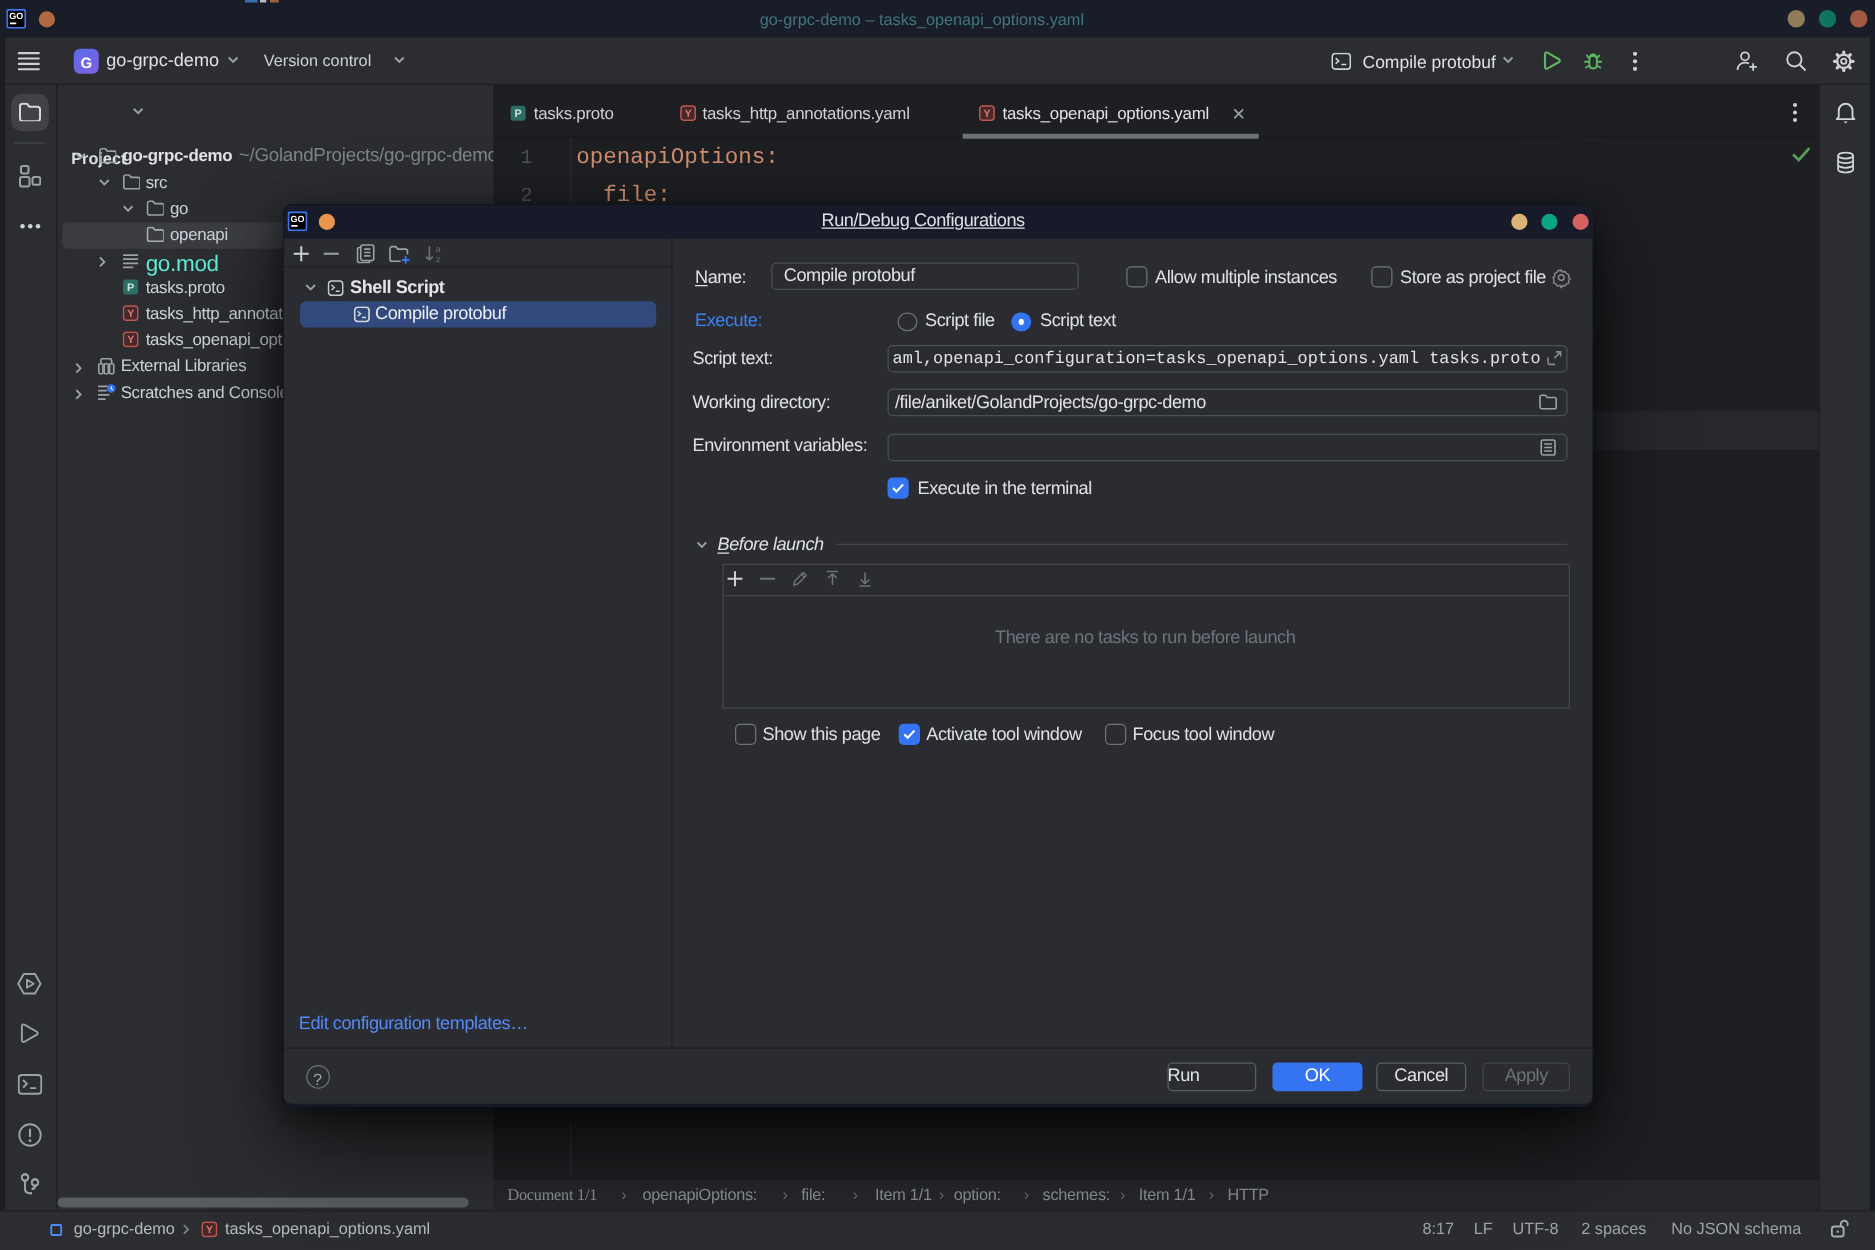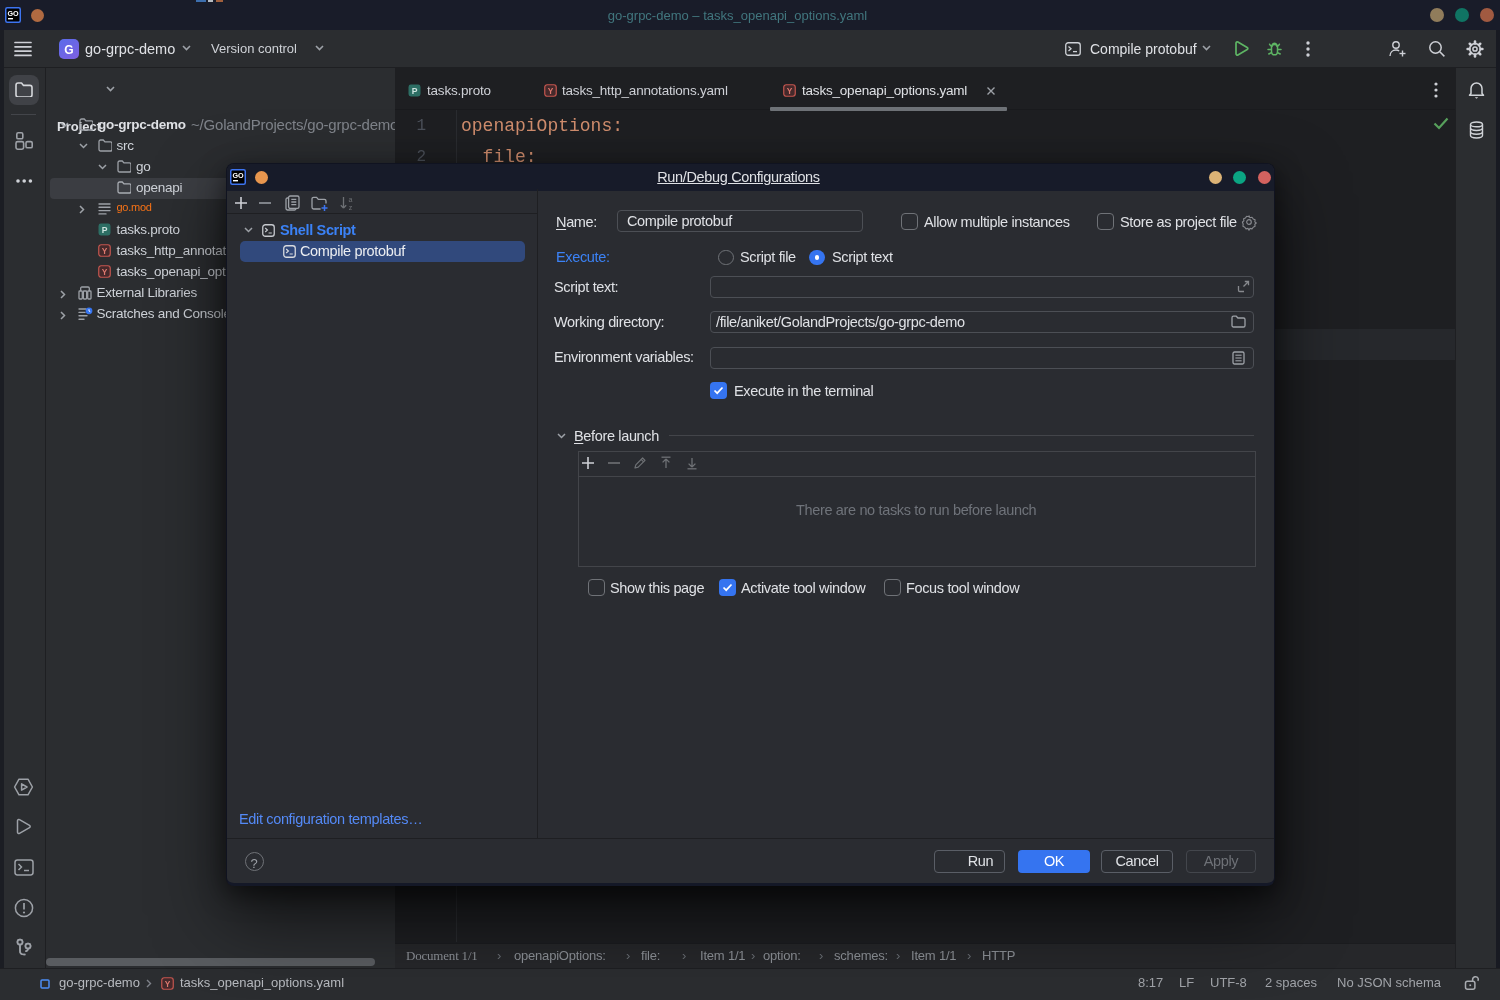--- a/index.html
+++ b/index.html
@@ -197,21 +197,21 @@
         <path d="M1 1l3.5 3.5L1 8" fill="none" stroke="#9da1a7" stroke-width="1.5"></path>
       </svg>
     <svg class="abs" style="left:98px;top:203px;" width="13" height="12" viewBox="0 0 13 12">
         <g stroke="#9da1a7" stroke-width="1.4" stroke-linecap="round">
           <line x1="1" y1="1" x2="12" y2="1"></line>
           <line x1="1" y1="4.3" x2="12" y2="4.3"></line>
           <line x1="1" y1="7.6" x2="12" y2="7.6"></line>
           <line x1="1" y1="10.9" x2="8" y2="10.9"></line>
         </g>
       </svg>
-    <div class="txt" style="left:116.5px;top:201px;font-size:11px;letter-spacing:-0.25px;color:#f97316;">go.mod</div>
+    <div class="txt" style="left:116.5px;top:201px;font-size:18px;letter-spacing:-0.25px;color:#5eead4;">go.mod</div>
 
     <svg class="abs" style="left:98px;top:223px;" width="13" height="13" viewBox="0 0 13 13">
         <rect x="0.5" y="0.5" width="12" height="12" rx="2.4" fill="#2d6e64"></rect>
         <text x="6.5" y="9.6" font-size="8.6" font-weight="bold" fill="#cfe3df" text-anchor="middle" font-family="Liberation Sans">P</text>
       </svg>
     <div class="txt" style="left:116.5px;top:222px;font-size:13.5px;letter-spacing:-0.25px;color:#ced2d8;">tasks.proto</div>
 
     <svg class="abs" style="left:98px;top:244px;" width="13" height="13" viewBox="0 0 13 13">
         <rect x="0.75" y="0.75" width="11.5" height="11.5" rx="2.4" fill="#45292b" stroke="#c4564f" stroke-width="1.2"></rect>
         <text x="6.5" y="9.6" font-size="8.4" font-weight="bold" fill="#e07a70" text-anchor="middle" font-family="Liberation Sans">Y</text>
@@ -411,21 +411,21 @@
     <div class="abs" style="left:0;top:49px;width:311px;height:1px;background:#1e1f22;"></div>
 
     <svg class="abs" style="left:17px;top:63px;" width="9" height="6" viewBox="0 0 9 6">
         <path d="M1 1l3.5 3.5L8 1" fill="none" stroke="#9da1a7" stroke-width="1.5"></path>
       </svg>
     <svg class="abs" style="left:35px;top:60px;" width="13" height="13" viewBox="0 0 13 13">
       <rect x="0.75" y="0.75" width="11.5" height="11.5" rx="2.6" fill="none" stroke="#c6c9ce" stroke-width="1.3"></rect>
       <path d="M3.2 4l2.2 2-2.2 2" fill="none" stroke="#c6c9ce" stroke-width="1.2"></path>
       <line x1="6.6" y1="9" x2="9.8" y2="9" stroke="#c6c9ce" stroke-width="1.2"></line>
     </svg>
-    <div class="txt" style="left:53px;top:58px;font-size:14.5px;letter-spacing:-0.35px;font-weight:bold;color:#3b82f6;">Shell Script</div>
+    <div class="txt" style="left:53px;top:58px;font-size:14.5px;letter-spacing:-0.35px;font-weight:bold;color:#e5e5e5;">Shell Script</div>
     <div class="abs" style="left:13px;top:77px;width:285px;height:21px;background:#31497c;border-radius:5px;"></div>
     <svg class="abs" style="left:56px;top:81px;" width="13" height="13" viewBox="0 0 13 13">
       <rect x="0.75" y="0.75" width="11.5" height="11.5" rx="2.6" fill="none" stroke="#d8dade" stroke-width="1.3"></rect>
       <path d="M3.2 4l2.2 2-2.2 2" fill="none" stroke="#d8dade" stroke-width="1.2"></path>
       <line x1="6.6" y1="9" x2="9.8" y2="9" stroke="#d8dade" stroke-width="1.2"></line>
     </svg>
     <div class="txt" style="left:73px;top:79px;font-size:14.5px;letter-spacing:-0.35px;color:#eceef1;">Compile protobuf</div>
     <div class="txt" style="left:12px;top:647px;font-size:14.5px;letter-spacing:-0.35px;color:#548af7;">Edit configuration templates…</div>
 
     <div class="txt" style="left:329px;top:50px;font-size:14.5px;letter-spacing:-0.35px;color:#dfe1e5;"><u style="text-decoration-thickness:1px;text-underline-offset:2px;">N</u>ame:</div>
@@ -442,20 +442,21 @@
 
     <div class="txt" style="left:329px;top:85px;font-size:14.5px;letter-spacing:-0.35px;color:#3b82f6;">Execute:</div>
     <div class="abs" style="left:491px;top:85.5px;width:15.5px;height:15.5px;border:1.5px solid #6f7277;border-radius:50%;"></div>
     <div class="txt" style="left:513px;top:85px;font-size:14.5px;letter-spacing:-0.35px;color:#dfe1e5;">Script file</div>
     <div class="abs" style="left:582px;top:85.5px;width:15.5px;height:15.5px;background:#3574f0;border-radius:50%;"></div>
     <div class="abs" style="left:587.5px;top:91px;width:4.5px;height:4.5px;background:#fff;border-radius:50%;"></div>
     <div class="txt" style="left:605px;top:85px;font-size:14.5px;letter-spacing:-0.35px;color:#dfe1e5;">Script text</div>
 
     <div class="txt" style="left:327px;top:115px;font-size:14.5px;letter-spacing:-0.35px;color:#dfe1e5;">Script text:</div>
     <div class="abs" style="left:483px;top:112px;width:544px;height:22px;border:1px solid #4c4f55;border-radius:4px;"></div>
+    <div class="txt" style="left:487px;top:116px;font-family:'Liberation Mono',monospace;font-size:13.5px;color:#dfe1e5;">aml,openapi_configuration=tasks_openapi_options.yaml tasks.proto</div>
     <svg class="abs" style="left:1010px;top:116px;" width="13" height="13" viewBox="0 0 13 13">
       <g fill="none" stroke="#87898e" stroke-width="1.3">
         <path d="M6.5 6.5L11.5 1.5M7.8 1.5h3.7v3.7"></path>
         <path d="M1.5 6v4.2c0 .7.6 1.3 1.3 1.3H7"></path>
       </g>
     </svg>
 
     <div class="txt" style="left:327px;top:150px;font-size:14.5px;letter-spacing:-0.35px;color:#dfe1e5;">Working directory:</div>
     <div class="abs" style="left:483px;top:147px;width:544px;height:22px;border:1px solid #4c4f55;border-radius:4px;"></div>
     <div class="txt" style="left:489px;top:150px;font-size:14.5px;letter-spacing:-0.35px;color:#dfe1e5;">/file/aniket/GolandProjects/go-grpc-demo</div>
@@ -476,21 +477,21 @@
 
     <div class="abs" style="left:483px;top:218px;width:17px;height:17px;background:#3574f0;border-radius:4px;"></div>
     <svg class="abs" style="left:486px;top:222px;" width="11" height="9" viewBox="0 0 11 9">
         <path d="M1.5 4.5l2.7 2.7 5.3-5.7" fill="none" stroke="#fff" stroke-width="1.7"></path>
       </svg>
     <div class="txt" style="left:507px;top:219px;font-size:14.5px;letter-spacing:-0.35px;color:#dfe1e5;">Execute in the terminal</div>
 
     <svg class="abs" style="left:330px;top:269px;" width="9" height="6" viewBox="0 0 9 6">
         <path d="M1 1l3.5 3.5L8 1" fill="none" stroke="#9da1a7" stroke-width="1.5"></path>
       </svg>
-    <div class="txt" style="left:347px;top:264px;font-size:14.5px;letter-spacing:-0.35px;color:#dfe1e5;"><u style="text-decoration-thickness:1px;text-underline-offset:2px;">B</u>efore launch</div>
+    <div class="txt" style="left:347px;top:264px;font-size:14.5px;letter-spacing:-0.35px;color:#dfe1e5;font-style:italic;"><u style="text-decoration-thickness:1px;text-underline-offset:2px;">B</u>efore launch</div>
     <div class="abs" style="left:442px;top:271px;width:585px;height:1px;background:#43454a;"></div>
 
     <div class="abs" style="left:351px;top:287px;width:678px;height:116px;border:1px solid #43454a;"></div>
     <svg class="abs" style="left:354px;top:292px;" width="14 " height="14" viewBox="0 0 14 14">
         <path d="M7 1v12M1 7h12" stroke="#ced0d6" stroke-width="1.6"></path>
       </svg>
     <svg class="abs" style="left:380px;top:292px;" width="14" height="14" viewBox="0 0 14 14">
         <path d="M1 7h12" stroke="#6e7175" stroke-width="1.6"></path>
       </svg>
     <svg class="abs" style="left:406px;top:292px;" width="14" height="14" viewBox="0 0 14 14">
@@ -515,21 +516,21 @@
         <path d="M1.5 4.5l2.7 2.7 5.3-5.7" fill="none" stroke="#fff" stroke-width="1.7"></path>
       </svg>
     <div class="txt" style="left:514px;top:416px;font-size:14.5px;letter-spacing:-0.35px;color:#dfe1e5;">Activate tool window</div>
     <div class="abs" style="left:657px;top:415px;width:17px;height:17px;border:1.5px solid #6f7277;border-radius:4px;"></div>
     <div class="txt" style="left:679px;top:416px;font-size:14.5px;letter-spacing:-0.35px;color:#dfe1e5;">Focus tool window</div>
 
     <div class="abs" style="left:0;top:674px;width:1047px;height:46px;border-top:1px solid #1e1f22;"></div>
     <div class="abs" style="left:17.5px;top:688px;width:19px;height:19px;border:1.5px solid #6f7277;border-radius:50%;"></div>
     <div class="txt" style="left:17.5px;top:691.5px;width:19px;text-align:center;font-size:13px;color:#9da1a7;">?</div>
     <div class="abs" style="left:707px;top:686px;width:71px;height:23px;border:1px solid #5a5e66;border-radius:4px;"></div>
-    <div class="txt" style="left:707px;top:689px;width:93px;text-align:center;font-size:14.5px;letter-spacing:-0.35px;color:#dfe1e5;">Run</div>
+    <div class="txt" style="left:707px;top:689px;width:93px;text-align:left;font-size:14.5px;letter-spacing:-0.35px;color:#dfe1e5;">Run</div>
     <div class="abs" style="left:791px;top:686px;width:72px;height:23px;background:#3574f0;border-radius:4px;"></div>
     <div class="txt" style="left:791px;top:689px;width:72px;text-align:center;font-size:14.5px;letter-spacing:-0.35px;color:#fff;">OK</div>
     <div class="abs" style="left:874px;top:686px;width:72px;height:23px;border:1px solid #5a5e66;border-radius:4px;"></div>
     <div class="txt" style="left:874px;top:689px;width:72px;text-align:center;font-size:14.5px;letter-spacing:-0.35px;color:#dfe1e5;">Cancel</div>
     <div class="abs" style="left:959px;top:686px;width:70px;height:23px;border:1px solid #43464c;border-radius:4px;"></div>
     <div class="txt" style="left:959px;top:689px;width:70px;text-align:center;font-size:14.5px;letter-spacing:-0.35px;color:#6e7177;">Apply</div>
   </div>
 
 </div>
 

